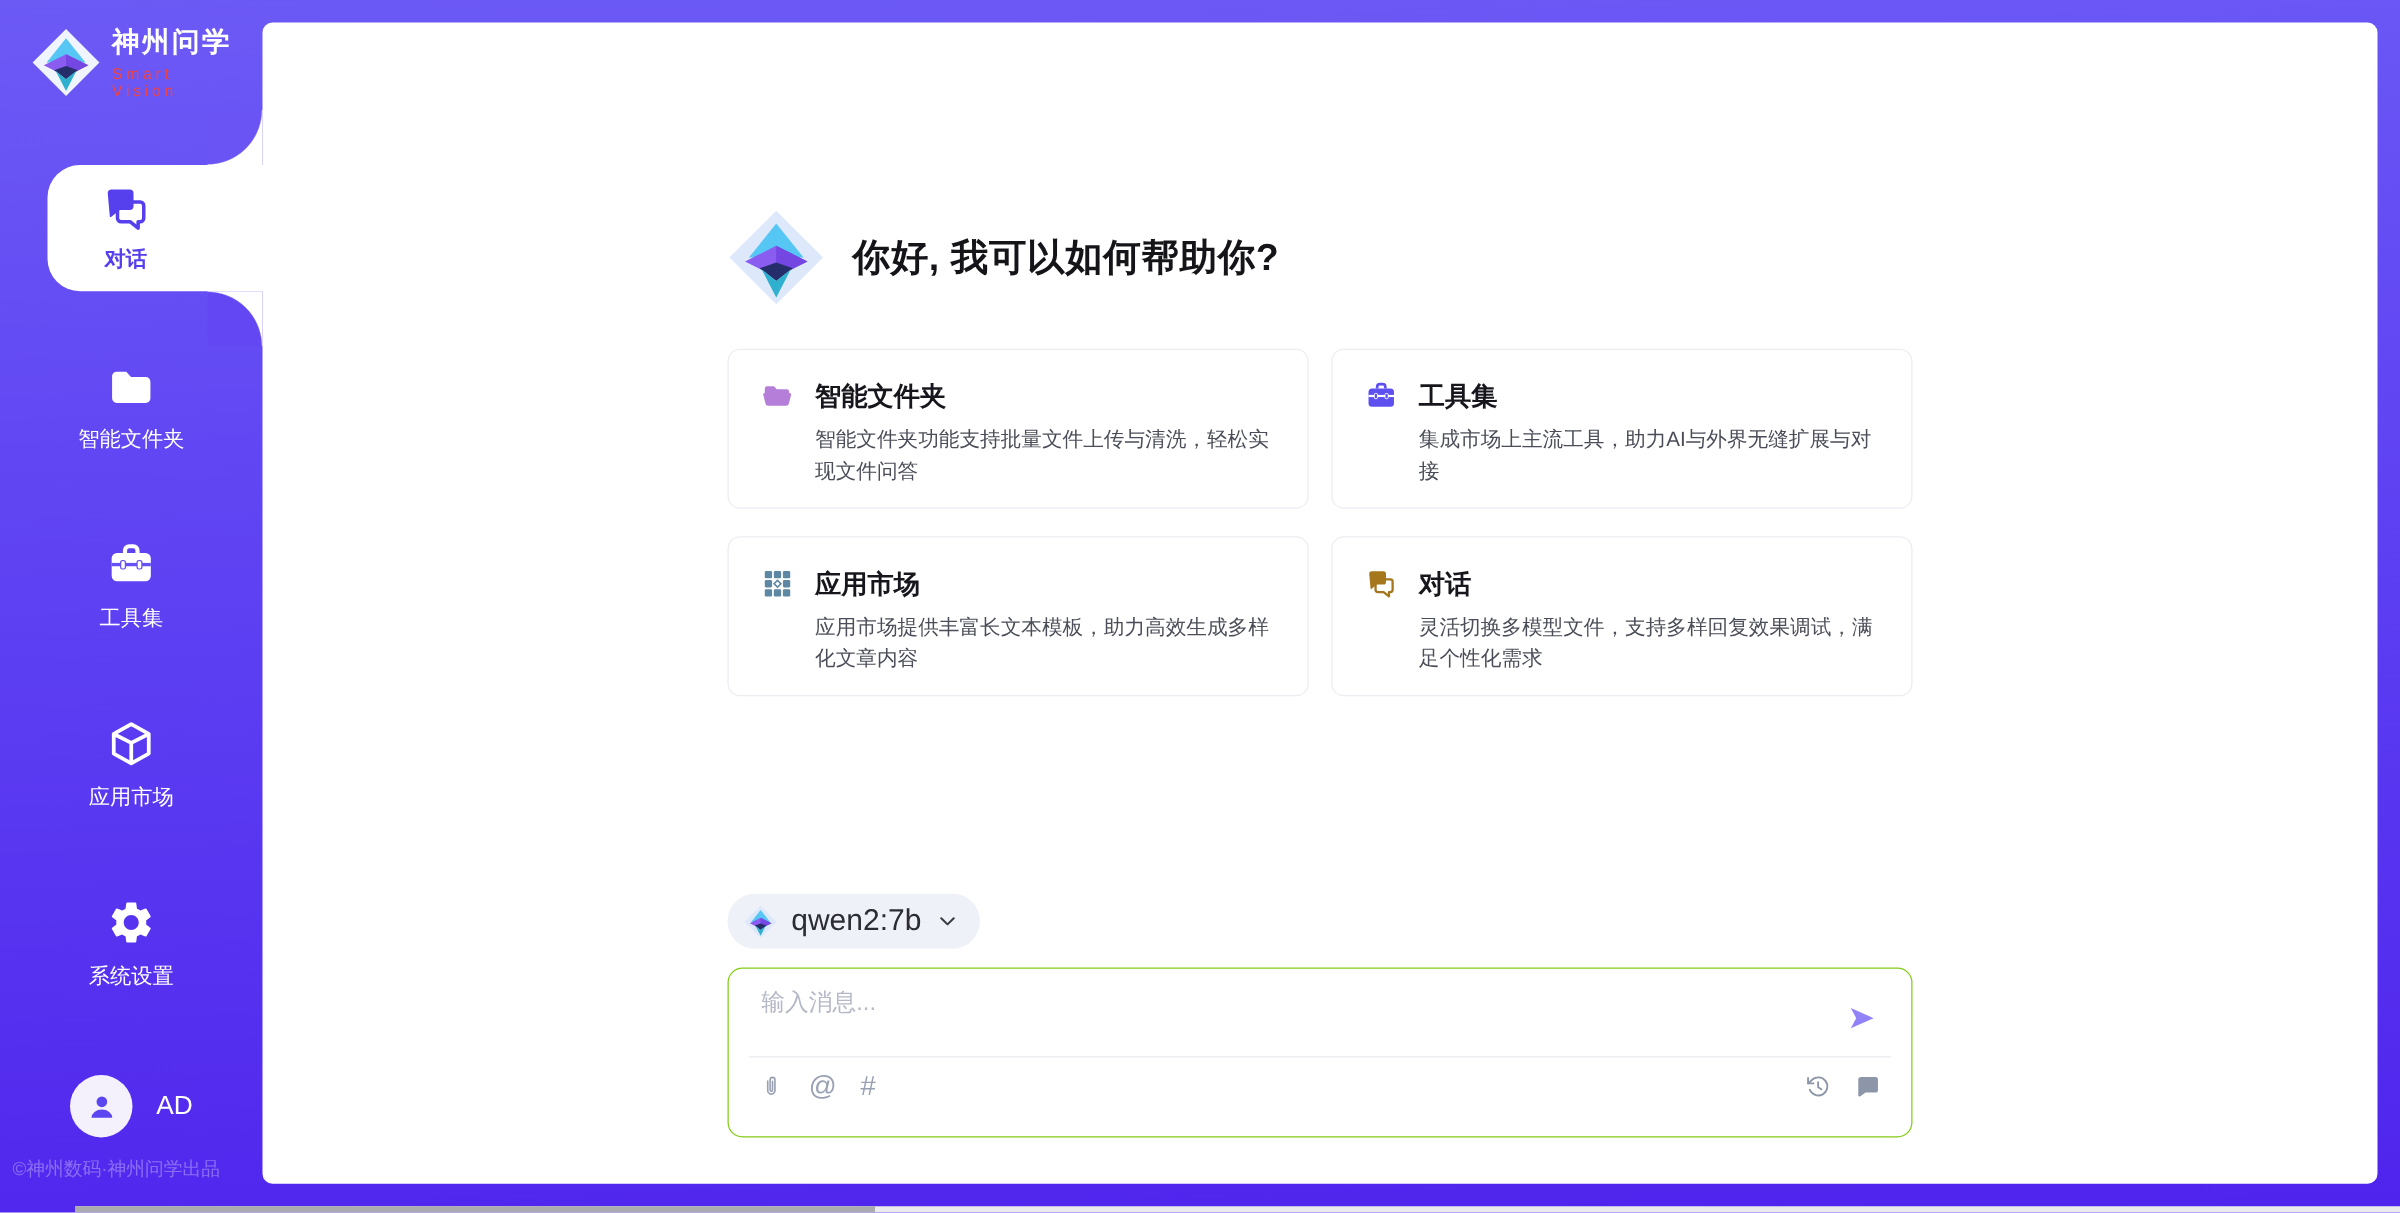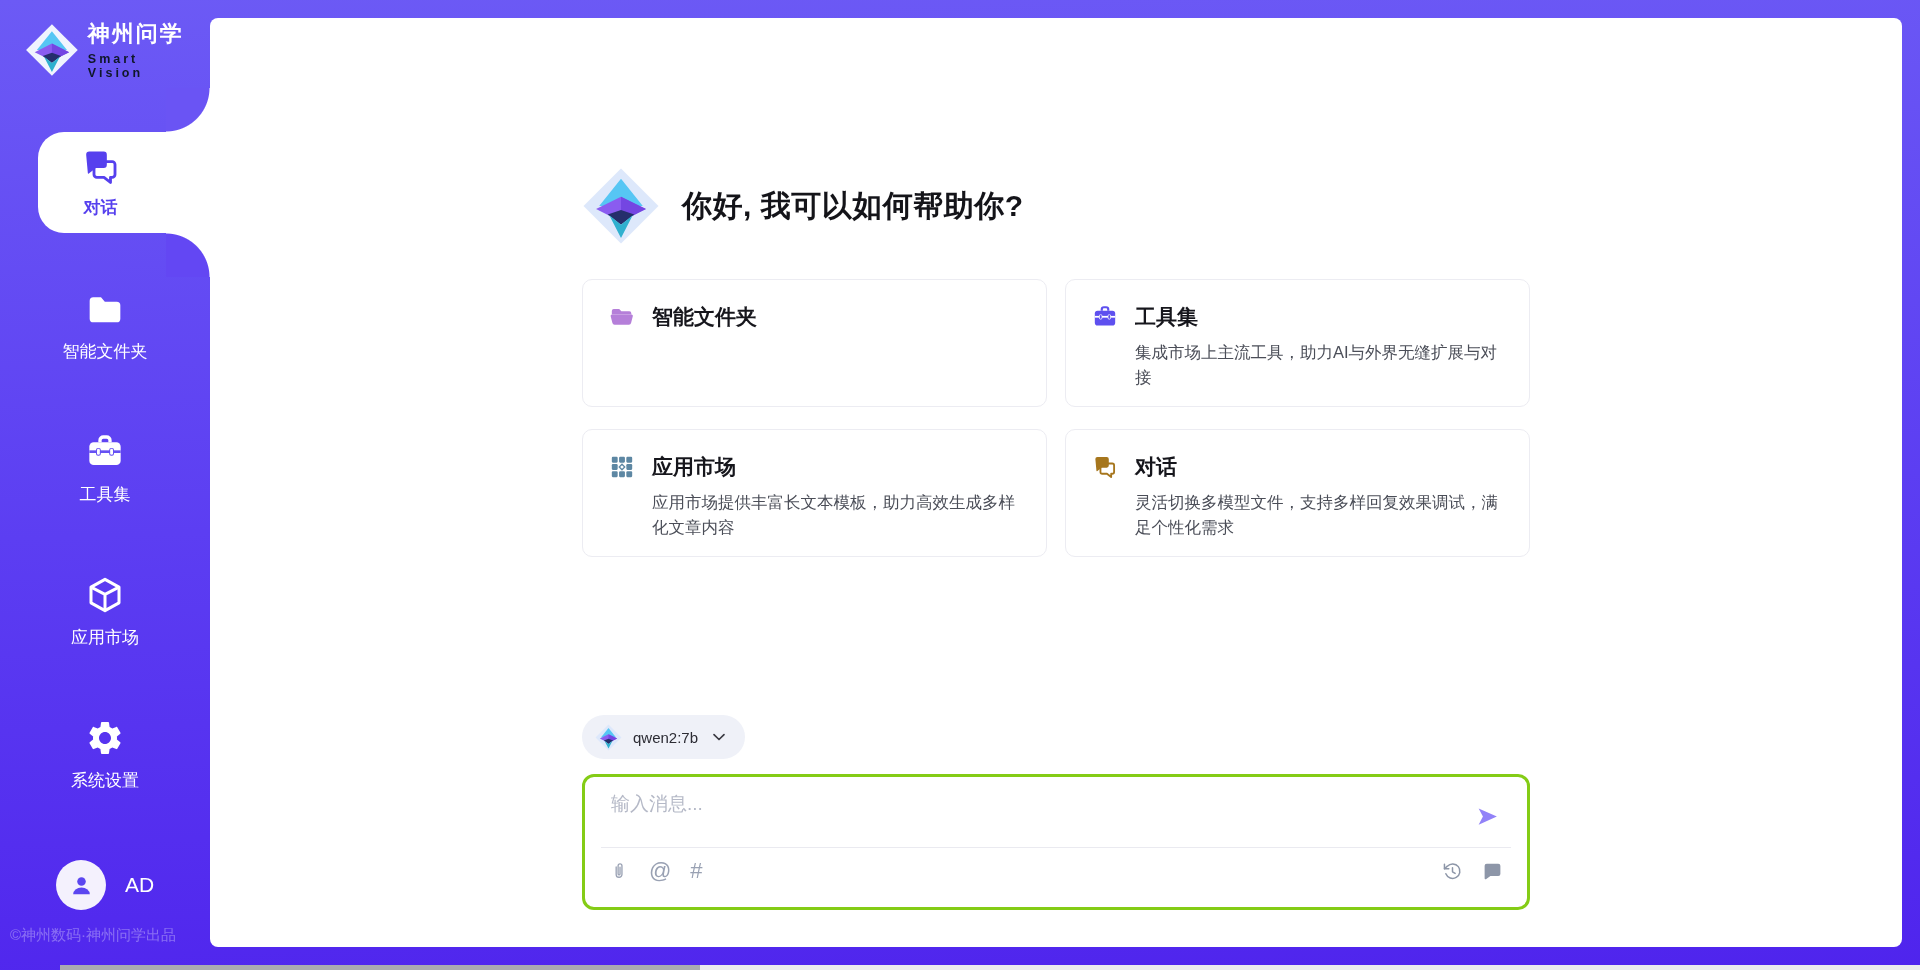--- a/index.html
+++ b/index.html
@@ -31,25 +31,25 @@
   .card-title{ font-size:21px; font-weight:700; color:#16161c; }
   .card-desc{ margin-top:9px; margin-left:43px; font-size:16.5px; line-height:25px; color:#4b4e58; }
 
   .model-row{ margin-top:158px; }
   .model-pill{
     display:inline-flex; align-items:center; gap:11px; height:44px; border-radius:22px;
     background:#eff1f8; padding:0 16px 0 13px; cursor:pointer; border:none;
     font-family:inherit;
   }
   .model-pill .gem{ width:27px; height:27px; }
-  .model-name{ font-size:15px; color:#2c2c34; }
+  .model-name{ font-size:24px; color:#2c2c34; }
   .model-pill .chev{ width:20px; height:20px; color:#3a3a42; }
 
   .composer{
-    margin-top:15px; width:948px; height:136px; border:3px solid #84cc16; border-radius:12px;
+    margin-top:15px; width:948px; height:136px; border:1px solid #84cc16; border-radius:12px;
     background:#fff; position:relative; padding:0 16px;
   }
   .composer-input-row{ height:70px; padding:14px 60px 0 10px; }
   .composer textarea{
     width:100%; height:52px; border:none; outline:none; resize:none;
     font-family:inherit; font-size:19px; color:#333; background:transparent;
   }
   .composer textarea::placeholder{ color:#b5b9c7; }
   .send-btn{
     position:absolute; right:22px; top:24px; width:30px; height:30px;
@@ -66,21 +66,21 @@
   .tool-btn .ic{ width:21px; height:21px; }
   .glyph{ font-size:22px; line-height:22px; color:#99a1b3; }
   .tools-right{ margin-left:auto; display:flex; align-items:center; gap:15px; }
   .tools-right .tool-btn{ color:#8d96a8; }
 
   
   .sidebar{ position:absolute; left:0; top:0; width:192px; height:970px; }
   .logo{ position:absolute; left:25px; top:19px; display:flex; align-items:center; gap:9px; }
   .logo .gem{ width:58px; height:58px; --gem-outer:#f0f4fe; }
   .logo-title{ color:#fff; font-size:22px; font-weight:700; letter-spacing:2px; }
-  .logo-sub{ color:#0f172a; font-size:12.5px; letter-spacing:3px; margin-top:3px; font-weight:700; }
+  .logo-sub{ color:#ef4444; font-size:12.5px; letter-spacing:3px; margin-top:3px; font-weight:400; }
 
   .nav-item{
     position:absolute; left:5px; width:200px; height:101px; cursor:pointer;
     display:flex; flex-direction:column; align-items:center; justify-content:center; gap:11px;
     color:#fff; font-size:17px; background:transparent; border:none; font-family:inherit;
   }
   .nav-item .ic{ width:40px; height:40px; }
   .nav-active{
     position:absolute; left:38px; top:132px; width:173px; height:101px;
     background:#fff; border-radius:26px 0 0 26px; cursor:pointer; border:none;
@@ -185,20 +185,21 @@
     </div>
 
     <div class="cards">
       <div class="card">
         <div class="card-head">
           <svg class="ic" viewBox="0 0 24 24" fill="currentColor" style="color: rgb(181, 127, 217);">
               <use href="#folder-open"></use>
             </svg>
           <span class="card-title">智能文件夹</span>
         </div>
+        <div class="card-desc">智能文件夹功能支持批量文件上传与清洗，轻松实现文件问答</div>
       </div>
       <div class="card">
         <div class="card-head">
           <svg class="ic" viewBox="0 0 24 24" style="--slot: #fff; color: rgb(94, 80, 239);">
               <use href="#briefcase"></use>
             </svg>
           <span class="card-title">工具集</span>
         </div>
         <div class="card-desc">集成市场上主流工具，助力AI与外界无缝扩展与对接</div>
       </div>

